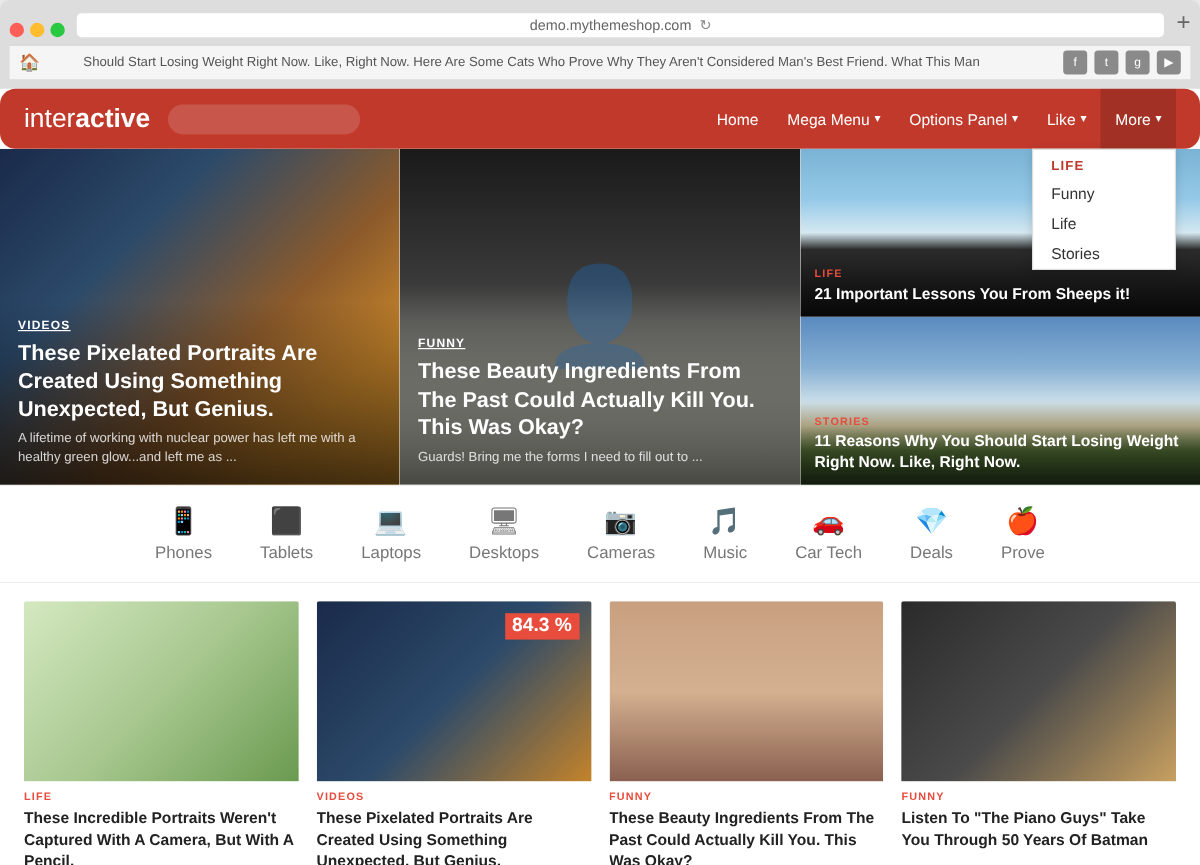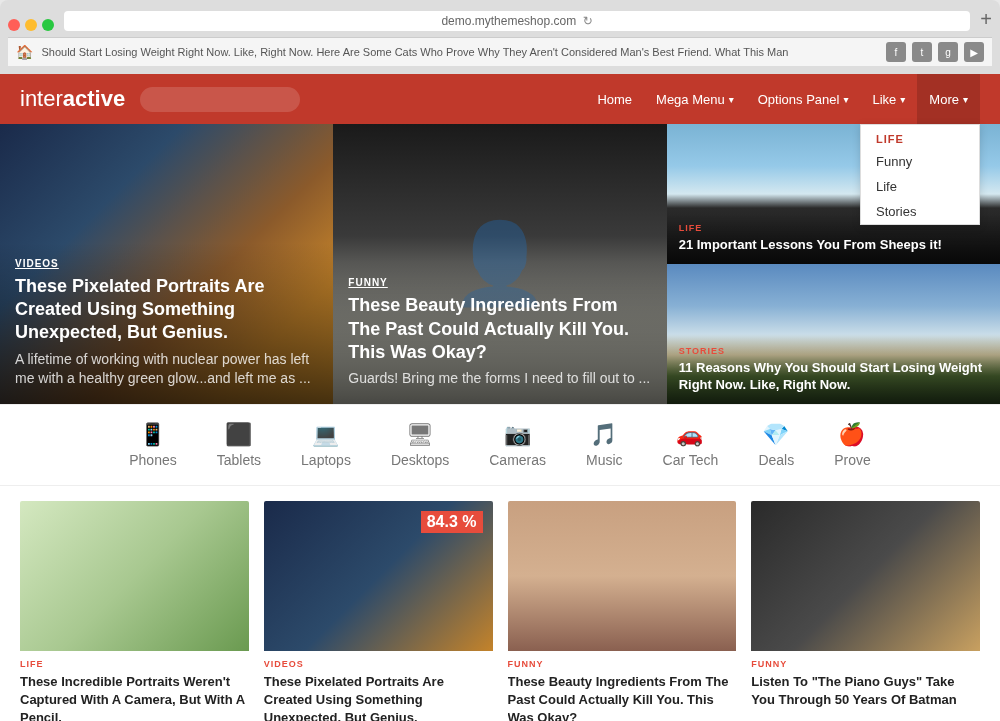--- a/index.html
+++ b/index.html
@@ -28,35 +28,35 @@
     }
     .browser-plus {
       margin-left: 10px; font-size: 20px; color: #666; cursor: pointer;
     }
     .browser-nav-bar {
       background: #f5f5f5; padding: 4px 8px;
       display: flex; align-items: center; font-size: 11px; color: #555;
       border-top: 1px solid #ccc;
     }
     .nav-home-icon { margin-right: 8px; font-size: 14px; }
-    .ticker-text { flex: 1; white-space: nowrap; overflow: hidden; }
+    .ticker-text { flex: 1; white-space: nowrap; overflow: hidden; margin-left: 28px; }
     .social-icons-browser { display: flex; gap: 6px; margin-left: 8px; }
     .social-icon-browser {
       width: 20px; height: 20px; background: #8a8a8a;
       color: white; border-radius: 3px; display: flex;
       align-items: center; justify-content: center; font-size: 10px;
     }
 
     
     .site-wrapper { background: white; }
 
     
     .site-header {
       background: #c0392b; padding: 16px 20px;
-      display: flex; align-items: center; height: 50px;
+      display: flex; align-items: center; height: 50px; border-radius: 13px;
     }
     .logo {
       color: white; font-size: 22px; font-weight: 300; margin-right: 15px;
     }
     .logo strong { font-weight: 700; }
     .search-bar {
       background: rgba(255,255,255,0.15); border: none; border-radius: 20px;
       padding: 5px 15px; color: white; font-size: 13px; width: 160px;
     }
     .search-bar::placeholder { color: rgba(255,255,255,0.7); }
@@ -102,21 +102,21 @@
     .hero-card-category {
       font-size: 10px; font-weight: bold; letter-spacing: 1px;
       color: white; text-decoration: underline; margin-bottom: 6px;
       display: block;
     }
     .hero-card-title {
       color: white; font-size: 18px; font-weight: bold; line-height: 1.3;
       margin-bottom: 5px;
     }
     .hero-card-excerpt {
-      color: rgba(255,255,255,0.8); font-size: 14px; line-height: 1.4;
+      color: rgba(255,255,255,0.8); font-size: 11px; line-height: 1.4;
     }
 
     
     .hero-right {
       display: grid;
       grid-template-rows: 1fr 1fr;
       gap: 0;
     }
     .hero-right-card {
       position: relative; overflow: hidden; cursor: pointer;

